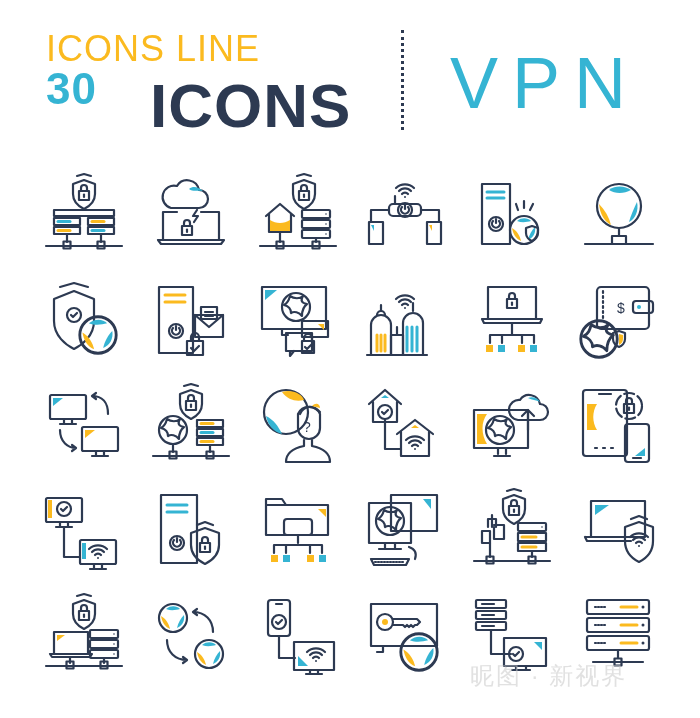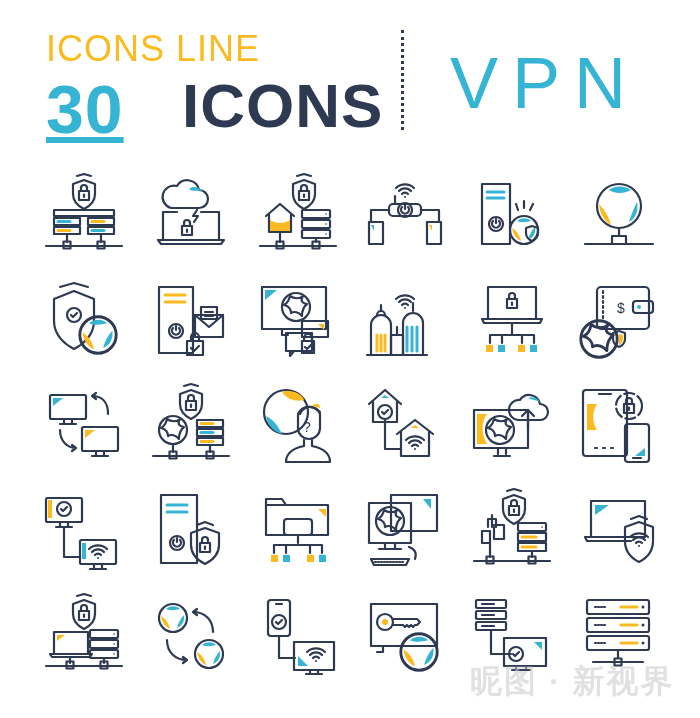--- a/index.html
+++ b/index.html
@@ -1,29 +1,29 @@
 <!DOCTYPE html>
 <html><head>
 <meta charset="utf-8">
 <style>
   html, body { margin:0; padding:0; background:#fff; }
   body { width:700px; height:718px; position:relative; overflow:hidden; font-family:"Liberation Sans", sans-serif; }
   .title-flat { position:absolute; left:46px; top:28px; font-size:36px; color:#FBBA1F; letter-spacing:1px; font-weight:400; }
-  .title-30 { position:absolute; left:46px; top:70px; font-size:68px; font-weight:700; color:#35B4D3; letter-spacing:1px;text-decoration:underline; }
-  .title-icons { position:absolute; left:150px; top:70px; font-size:62px; font-weight:700; color:#2D3A52; letter-spacing:1px;margin-left:32px; }
+  .title-30 { position:absolute; left:46px; top:64px; font-size:44px; font-weight:700; color:#35B4D3; letter-spacing:1px; }
+  .title-icons { position:absolute; left:150px; top:70px; font-size:62px; font-weight:700; color:#2D3A52; letter-spacing:1px; }
   .divider { position:absolute; left:401px; top:30px; height:100px; border-left:3px dotted #2D3A52; }
   .title-vpn { position:absolute; left:450px; top:42px; font-size:72px; color:#35B4D3; letter-spacing:14px; font-weight:400; }
   .grid { position:absolute; left:30px; top:163px; width:660px; display:grid; grid-template-columns:repeat(6,107px); grid-template-rows:repeat(5,105px); }
   .cell { display:flex; align-items:center; justify-content:center; }
   .cell svg { width:90px; height:90px; }
   .s { fill:none; stroke:#2D3A52; stroke-width:2.2; stroke-linecap:round; stroke-linejoin:round; }
   .y { fill:#FBBA1F; } .b { fill:#35B4D3; }
   .ys { stroke:#FBBA1F; stroke-width:3; stroke-linecap:round; fill:none; }
   .bs { stroke:#35B4D3; stroke-width:3; stroke-linecap:round; fill:none; }
-  .watermark { position:absolute; left:470px; top:660px; font-size:32px; color:rgba(200,200,200,0.55); letter-spacing:2px;font-weight:bold; }
+  .watermark { position:absolute; left:470px; top:660px; font-size:24px; color:rgba(200,200,200,0.55); letter-spacing:2px; }
 </style>
 </head>
 <body>
 
 <div class="title-flat">ICONS LINE</div>
 <div class="title-30">30</div>
 <div class="title-icons">ICONS</div>
 <div class="divider"></div>
 <div class="title-vpn">VPN</div>
 

